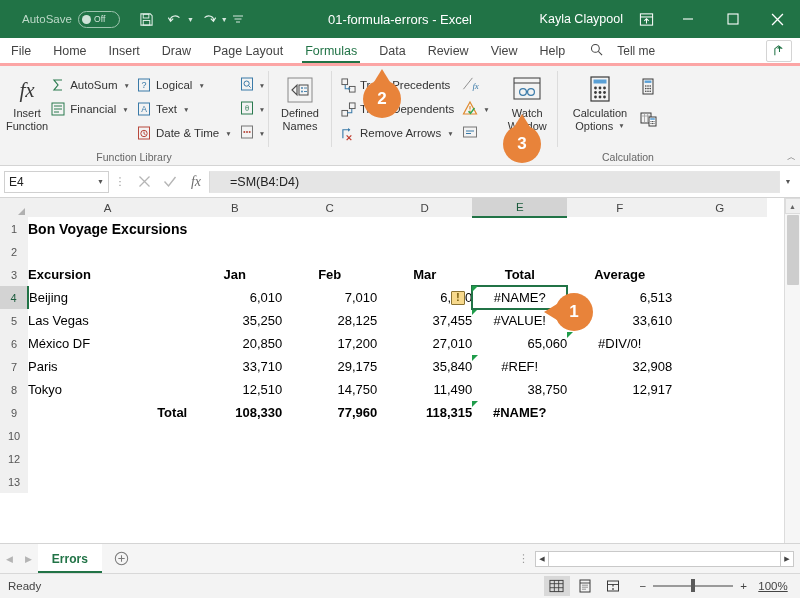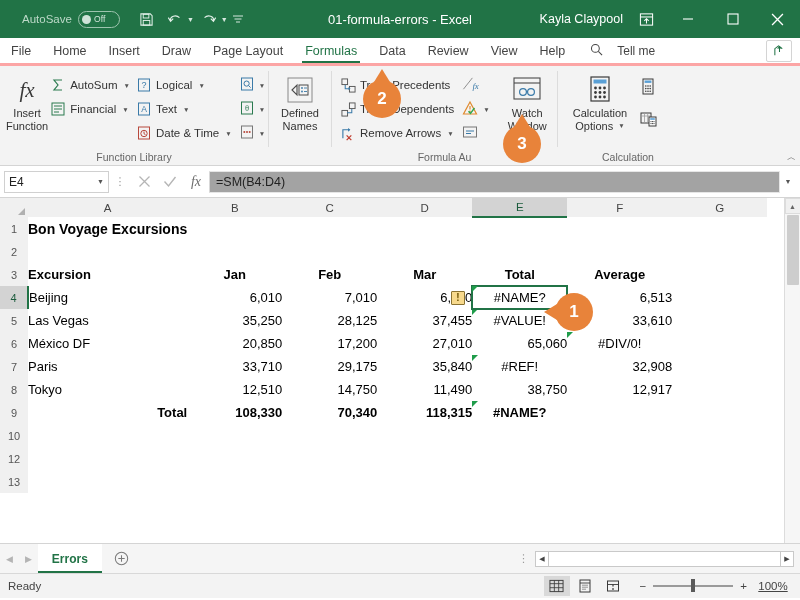--- a/index.html
+++ b/index.html
@@ -110,21 +110,21 @@
     width:105px; height:22px; border:1px solid #d0d0d0; background:#fff;
     display:flex; align-items:center; padding:0 4px; font-size:12px; color:#222;
   }
   .namebox .nb-caret { margin-left:auto; font-size:7px; color:#555; }
   .fb-dots { width:22px; text-align:center; color:#9b9b9b; font-size:11px; letter-spacing:0; }
   .fb-icons { display:flex; align-items:center; gap:0; }
   .fb-ic { width:26px; height:22px; display:flex; align-items:center; justify-content:center; color:#b5b5b5; }
   .fb-ic.fx { color:#6d6d6d; font-style:italic; font-family:"Liberation Serif", serif; font-size:14px;}
   .fb-input {
     flex:1; height:22px; border:1px solid #e6e6e6; border-left:1px solid #d8d8d8;
-    background:#a3a3a3; display:flex; align-items:center; padding:0 6px;
+    background:#e5e5e5; display:flex; align-items:center; padding:0 20px;
     font-size:12.5px; color:#222;
   }
   .fb-expand { width:16px; text-align:center; font-size:7px; color:#555; }
 
   
   .grid-wrap { position:relative; height:345px; background:#fff; overflow:hidden; }
   table.grid { border-collapse:collapse; table-layout:fixed; }
   table.grid td, table.grid th { padding:0; border:none; }
 
   .corner-cell {
@@ -540,21 +540,20 @@
               <path d="M4 8h26" stroke="#4a4a4a" stroke-width="1.1"></path>
               <circle cx="13" cy="17" r="3.4" fill="none" stroke="#3a7aa8" stroke-width="1.2"></circle>
               <circle cx="21" cy="17" r="3.4" fill="none" stroke="#3a7aa8" stroke-width="1.2"></circle>
               <path d="M16.4 16.5h1.2" stroke="#3a7aa8" stroke-width="1.2"></path>
             </svg>
         </span>
         <span>Watch</span>
         <span>Window</span>
       </div>
     </div>
-    <div class="rgroup-title">Formula Au</div>
   </div>
 
   <div class="rgroup-sep"></div>
 
   <div class="rgroup" style="width:140px">
     <div class="rgroup-body">
       <div class="bigbtn" style="width:72px">
         <span class="glyph">
           <svg width="26" height="30" viewBox="0 0 26 30">
               <rect x="4" y="2" width="18" height="24" fill="none" stroke="#3a3a3a" stroke-width="1.2"></rect>
@@ -748,21 +747,21 @@
       <td class="cell num">11,490</td>
       <td class="cell num">38,750</td>
       <td class="cell num">12,917</td>
       <td class="cell"></td>
     </tr>
 
     <tr>
       <td class="rowhdr">9</td>
       <td class="cell bold num">Total</td>
       <td class="cell bold num">108,330</td>
-      <td class="cell bold num">70,340</td>
+      <td class="cell bold num">77,960</td>
       <td class="cell bold num">118,315</td>
       <td class="cell bold ctr err-tri">#NAME?</td>
       <td class="cell"></td>
       <td class="cell"></td>
     </tr>
 
     <tr>
       <td class="rowhdr">10</td>
       <td class="cell"></td>
           <td class="cell"></td>

